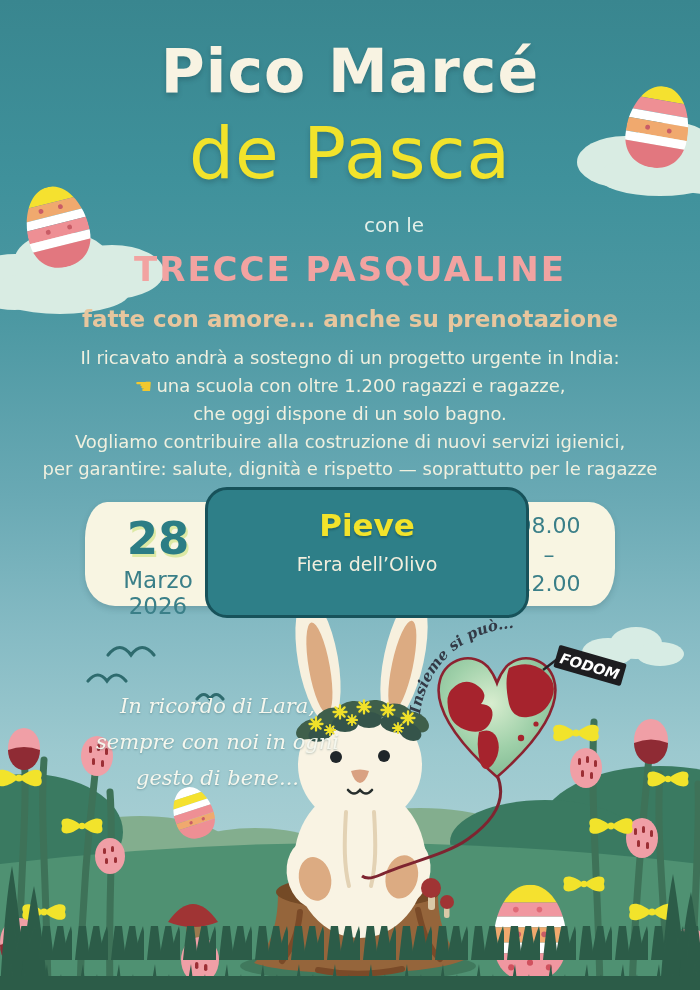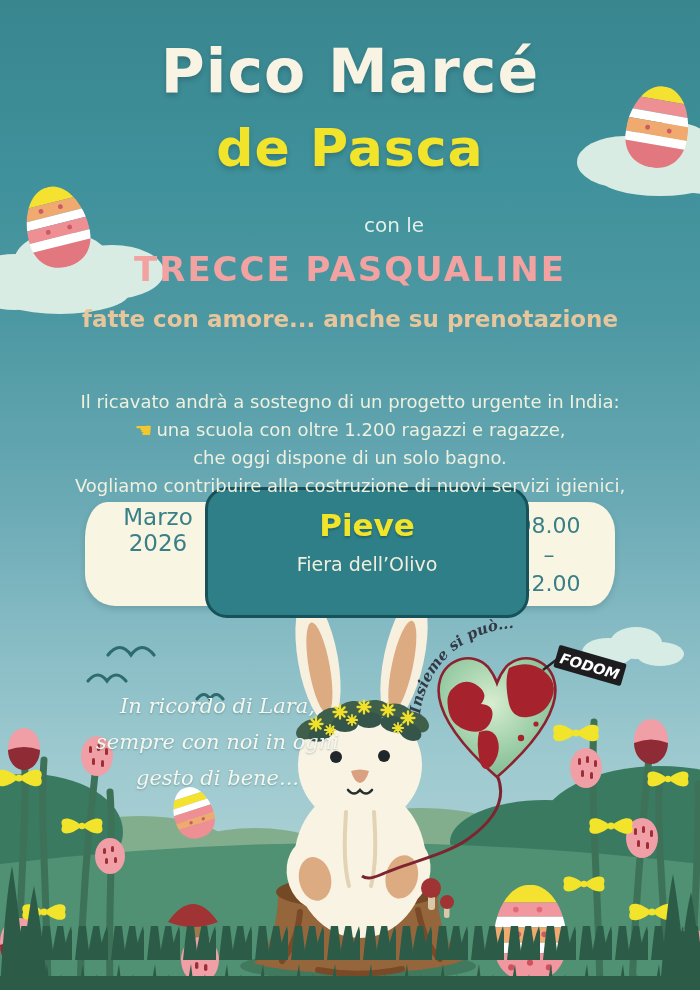--- a/index.html
+++ b/index.html
@@ -4,25 +4,25 @@
 <style>
   html,body{margin:0;padding:0;}
   .poster{
     position:relative;width:700px;height:990px;overflow:hidden;
     font-family:"DejaVu Sans","Liberation Sans",sans-serif;
     background:linear-gradient(180deg,#39868f 0%,#3f919b 18%,#4c98a2 32%,#69a9b4 50%,#86bbc4 64%,#9cc9cf 76%,#a6ced3 84%);
   }
   .scene{position:absolute;inset:0;z-index:1;}
   .txt{position:absolute;left:0;width:700px;text-align:center;z-index:3;}
   .title1{top:36px;font-size:60px;font-weight:bold;color:#f8f3e2;letter-spacing:1px;text-shadow:0 3px 5px rgba(20,55,60,.28);}
-  .title2{top:118px;font-size:52px;font-weight:bold;color:#f2e32b;letter-spacing:1px;text-shadow:0 3px 5px rgba(20,55,60,.28);}
+  .title2{top:112px;font-size:71px;font-weight:normal;color:#f2e32b;letter-spacing:1px;text-shadow:0 3px 5px rgba(20,55,60,.28);}
   .leadin{top:213px;font-size:20px;color:#e3efe8;padding-left:44px;}
   .product{top:249px;font-size:34px;font-weight:800;color:#f2a3a1;letter-spacing:2px;text-align:center;}
   .productsub{top:306px;font-size:23px;font-weight:bold;color:#e7c69e;}
-  .bodytext{top:344px;font-size:18px;line-height:27.5px;color:#f0f0df;margin-top:44px;}
+  .bodytext{top:344px;font-size:18px;line-height:27.5px;color:#f0f0df;}
   .hand{color:#f2c82e;font-size:20px;vertical-align:-1px;margin-right:4px;}
   
   .ribbon-strip{
     position:absolute;left:85px;top:502px;width:530px;height:104px;z-index:2;
     background:#f8f5e2;
     border-radius:22px 26px 24px 30px / 36px 30px 38px 32px;
     box-shadow:0 3px 6px rgba(20,55,60,.18);
   }
   .date-cell{position:absolute;left:8px;top:0;width:130px;height:104px;text-align:center;}
   .date-day{margin-top:10px;font-size:45px;font-weight:bold;color:#2c7d85;text-shadow:2px 3px 0 #dde9a4;}
@@ -364,24 +364,26 @@
   <div class="txt product">TRECCE PASQUALINE</div>
   <div class="txt productsub">fatte con amore... anche su prenotazione</div>
 
   <div class="txt bodytext">
     <div>Il ricavato andrà a sostegno di un progetto urgente in India:</div>
     <div>
       <span class="hand">☚</span><span>una scuola con oltre 1.200 ragazzi e ragazze,</span>
     </div>
     <div>che oggi dispone di un solo bagno.</div>
     <div>Vogliamo contribuire alla costruzione di nuovi servizi igienici,</div>
+    <div>per garantire: salute, dignità e rispetto — soprattutto per le ragazze</div>
   </div>
 
   <div class="ribbon-strip">
     <div class="date-cell">
+      <div class="date-day">28</div>
       <div class="date-my">Marzo 2026</div>
     </div>
     <div class="time-cell">
       <div class="t1">08.00</div>
       <div>–</div>
       <div>12.00</div>
     </div>
   </div>
   <div class="panel">
     <div class="place">Pieve</div>

